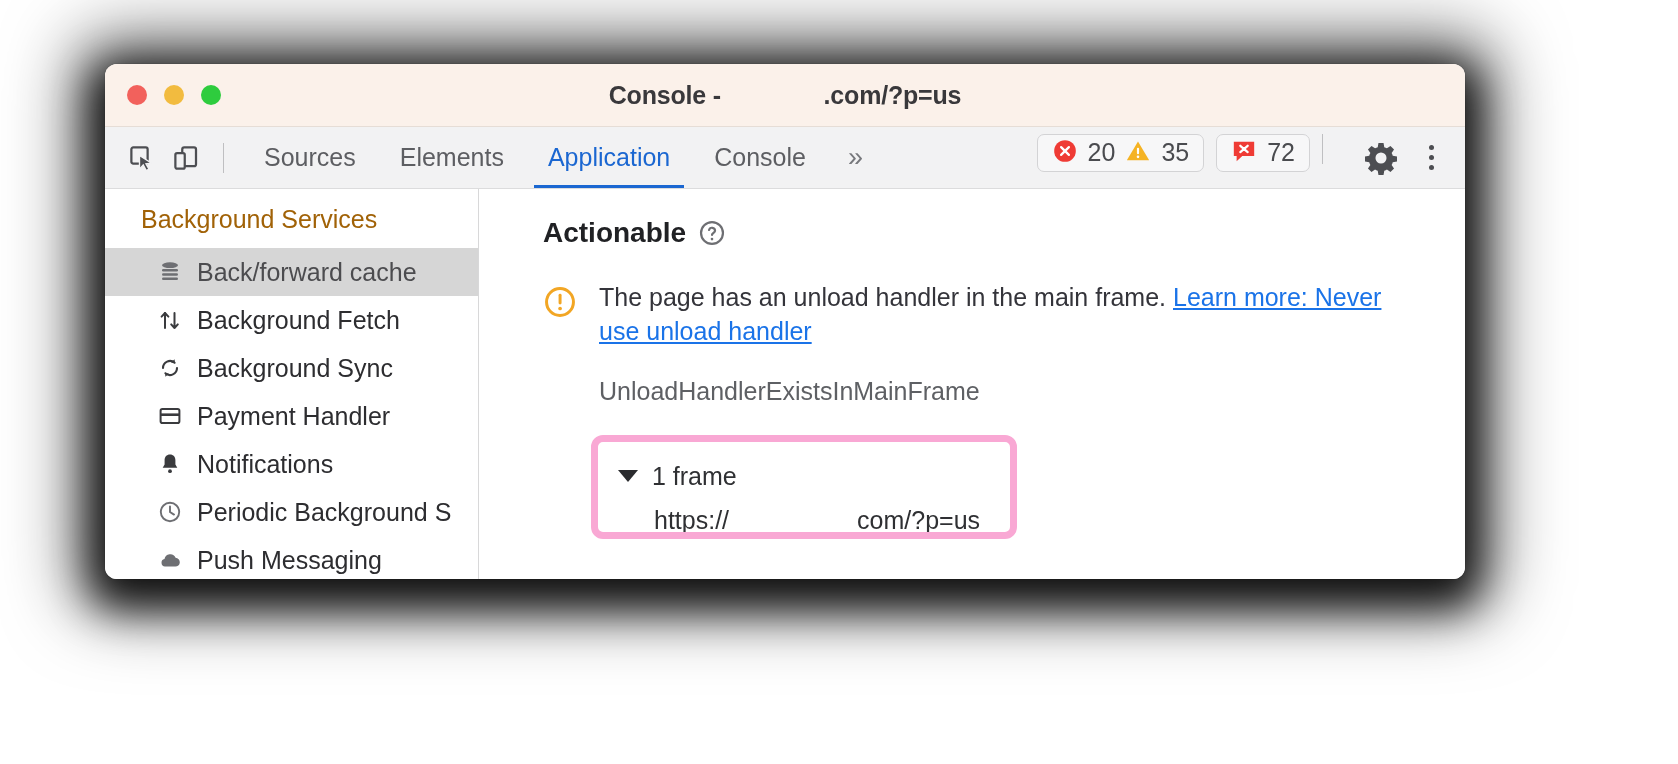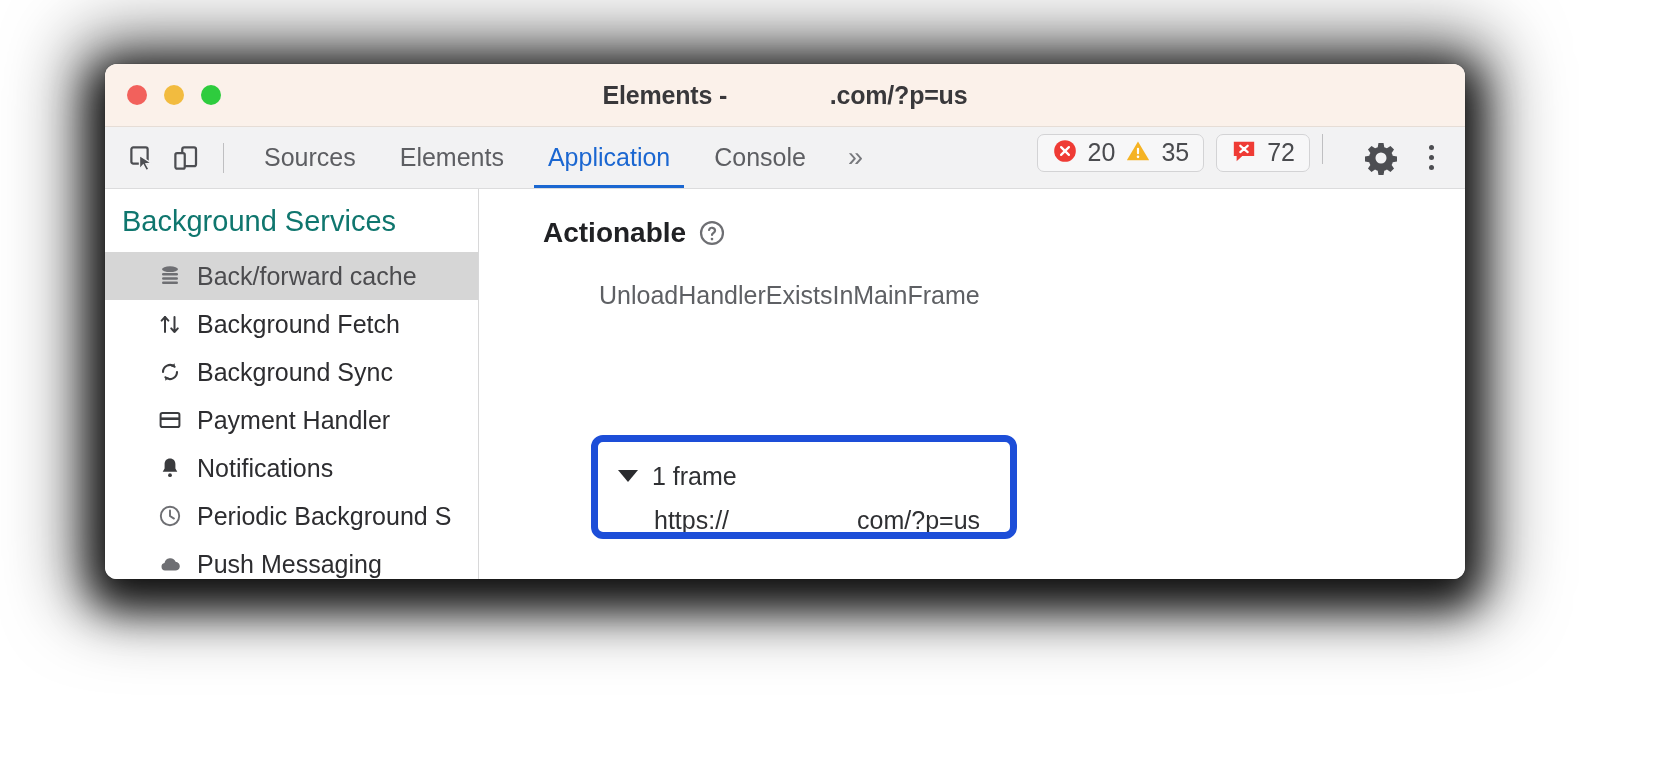--- a/index.html
+++ b/index.html
@@ -175,23 +175,23 @@
   .sidebar {
     width: 374px;
     background: #ffffff;
     border-right: 1px solid #d8d8d9;
     box-sizing: border-box;
     padding-top: 4px;
     overflow: hidden;
     flex: none;
   }
   .sb-title {
-    font-size: 29px;
-    color: #0f766e;
-    padding: 12px 0 14px 17px;
+    font-size: 25px;
+    color: #a16207;
+    padding: 12px 0 14px 36px;
     white-space: nowrap;
   }
   .sb-item {
     display: flex;
     align-items: center;
     height: 48px;
     padding-left: 52px;
     gap: 14px;
     font-size: 25px;
     color: #2d2d30;
@@ -256,21 +256,21 @@
     color: #5e6064;
     margin: 28px 0 0 56px;
   }
 
   
   .frames-box {
     position: absolute;
     left: 112px;
     top: 246px;
     width: 426px;
-    border: 7px solid #1d4ed8;
+    border: 7px solid #f9a8d4;
     border-radius: 12px;
     background: #ffffff;
     box-sizing: border-box;
     padding: 12px 0 0 0;
     overflow: hidden;
     height: 104px;
   }
   .frame-row {
     display: flex;
     align-items: center;
@@ -304,21 +304,21 @@
 <div id="stage">
 
   <div class="window">
 
     <div class="titlebar">
       <div class="traffic">
         <span class="dot red"></span>
         <span class="dot yellow"></span>
         <span class="dot green"></span>
       </div>
-      <div class="title-text"><span>Elements - </span><span class="title-redact"></span><span>.com/?p=us</span></div>
+      <div class="title-text"><span>Console - </span><span class="title-redact"></span><span>.com/?p=us</span></div>
     </div>
 
     <div class="toolbar">
 
       <div class="tb-icon">
         <svg width="30" height="30" viewBox="0 0 24 24">
           <path d="M3 3 h9 M3 3 v9 M3 16 v5 h5 M21 3 h-5" fill="none" stroke="#4d4e52" stroke-width="1.9" stroke-linecap="round" style="display:none"></path>
           <path d="M4 4 h10 M4 4 v10 M4 16 v4 h4" fill="none" stroke="#4d4e52" stroke-width="0"></path>
           <rect x="3.5" y="3.5" width="13" height="13" rx="1.5" fill="none" stroke="#4d4e52" stroke-width="1.8"></rect>
           <path d="M10 10 L10 21 L13 17.6 L15.4 22 L17.6 20.9 L15.2 16.6 L19.7 16.2 Z" fill="#4d4e52" stroke="#f2f2f3" stroke-width="1.1"></path>
@@ -484,20 +484,30 @@
           <div class="panel-title">Actionable</div>
           <span class="help-ico">
             <svg width="28" height="28" viewBox="0 0 24 24">
               <circle cx="12" cy="12" r="9.4" fill="none" stroke="#6e6f73" stroke-width="1.9"></circle>
               <path d="M9.5 9.4 a2.6 2.6 0 0 1 5.1 0.7 c0 1.7 -2.4 1.9 -2.6 3.5" fill="none" stroke="#6e6f73" stroke-width="1.9" stroke-linecap="round"></path>
               <circle cx="12" cy="17.2" r="1.15" fill="#6e6f73"></circle>
             </svg>
           </span>
         </div>
 
+        <div class="issue-row">
+          <span class="issue-ico">
+            <svg width="34" height="34" viewBox="0 0 24 24">
+              <circle cx="12" cy="12" r="9.5" fill="none" stroke="#f2a624" stroke-width="2.1"></circle>
+              <rect x="11" y="6.2" width="2.1" height="7.6" rx="1.05" fill="#f2a624"></rect>
+              <circle cx="12.05" cy="16.6" r="1.3" fill="#f2a624"></circle>
+            </svg>
+          </span>
+          <div class="issue-text"><span>The page has an unload handler in the main frame. </span><a href="#">Learn more: Never use unload handler</a></div>
+        </div>
 
         <div class="reason-code">UnloadHandlerExistsInMainFrame</div>
 
         <div class="frames-box">
           <div class="frame-row">
             <span class="tri"></span>
             <span>1 frame</span>
           </div>
           <div class="frame-url"><span>https://</span><span class="url-redact"></span><span>com/?p=us</span></div>
         </div>

